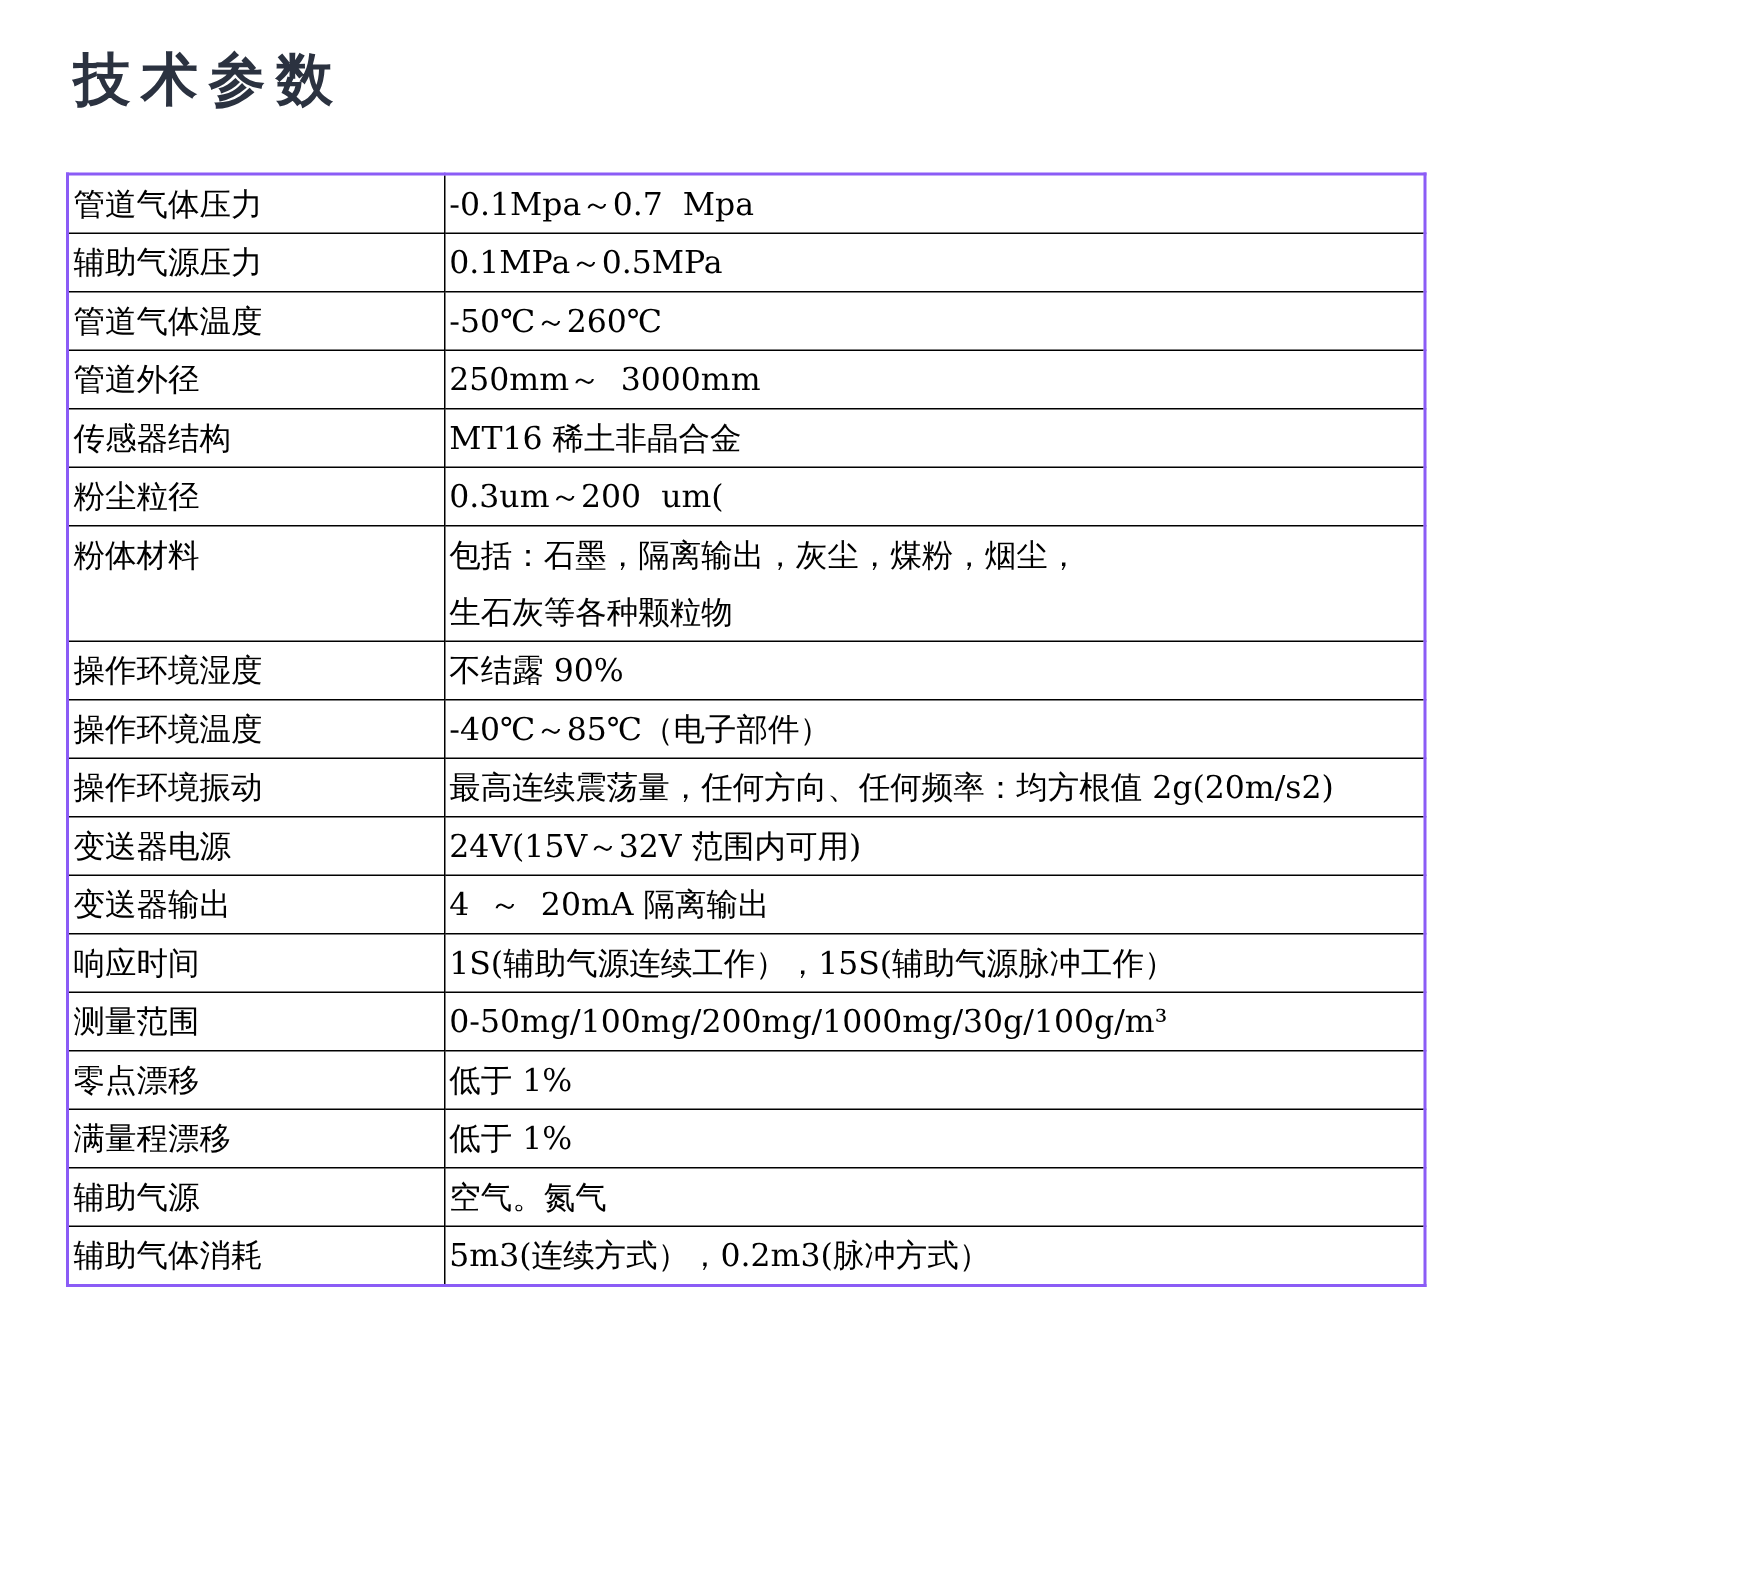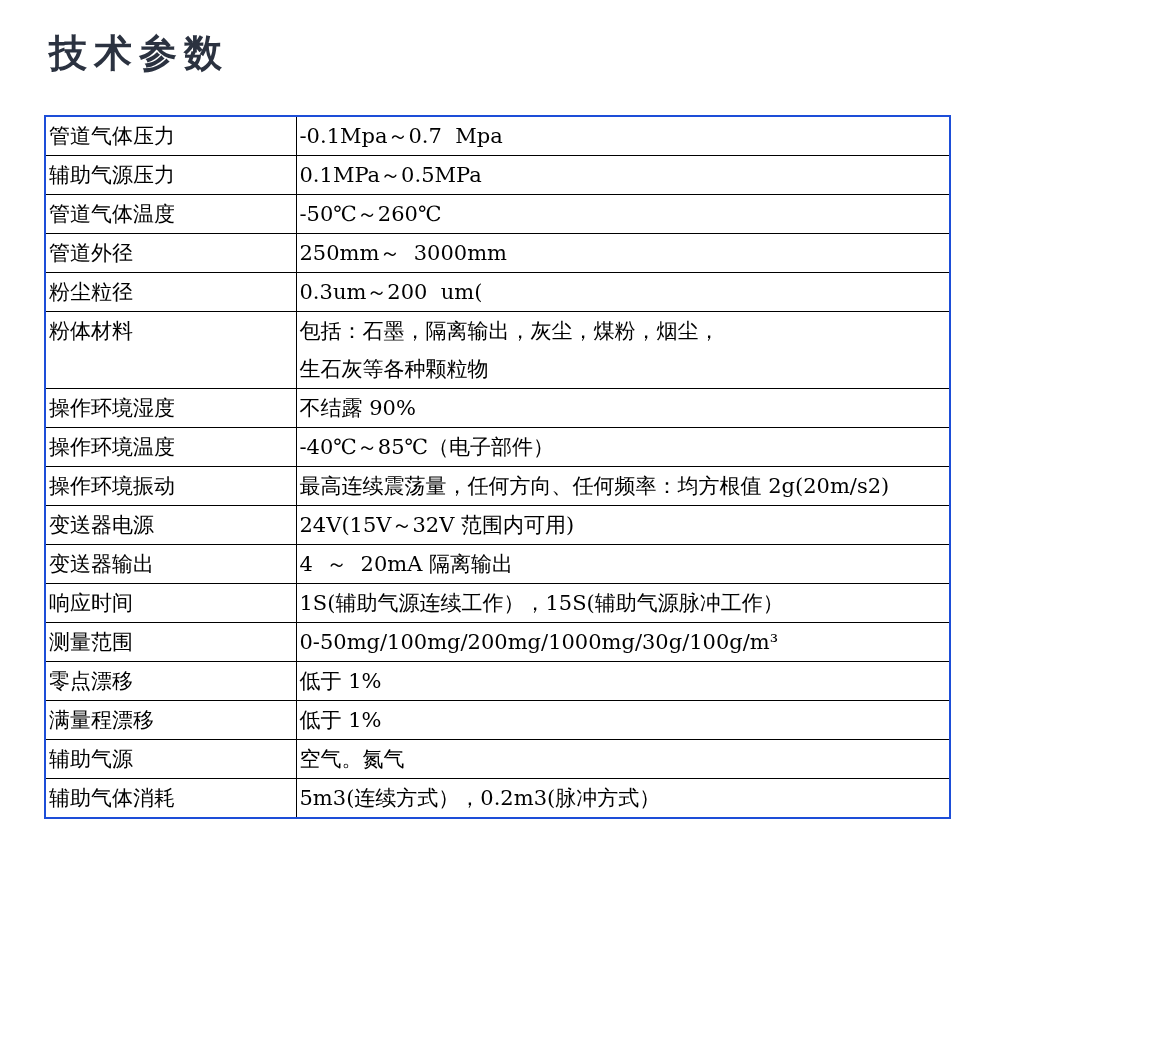--- a/index.html
+++ b/index.html
@@ -25,21 +25,21 @@
     letter-spacing: 7px;
     color: #2b3240;
   }
   table.spec-table {
     position: absolute;
     left: 44px;
     top: 115px;
     width: 907px;
     border-collapse: collapse;
     table-layout: fixed;
-    border: 2px solid #1d4ed8;
+    border: 2px solid #8b5cf6;
   }
   table.spec-table col.col-label { width: 251px; }
   table.spec-table td {
     border: 1px solid #000000;
     font-size: 21px;
     line-height: 38px;
     vertical-align: top;
     padding: 0 2px 0 3px;
     white-space: pre-wrap;
     overflow: hidden;
@@ -65,20 +65,24 @@
         <td class="label-cell">辅助气源压力</td>
         <td class="value-cell">0.1MPa～0.5MPa</td>
       </tr>
       <tr>
         <td class="label-cell">管道气体温度</td>
         <td class="value-cell">-50℃～260℃</td>
       </tr>
       <tr>
         <td class="label-cell">管道外径</td>
         <td class="value-cell">250mm～  3000mm</td>
+      </tr>
+      <tr>
+        <td class="label-cell">传感器结构</td>
+        <td class="value-cell">MT16 稀土非晶合金</td>
       </tr>
       <tr>
         <td class="label-cell">粉尘粒径</td>
         <td class="value-cell">0.3um～200  um(</td>
       </tr>
       <tr>
         <td class="label-cell">粉体材料</td>
         <td class="value-cell">包括：石墨，隔离输出，灰尘，煤粉，烟尘，
 生石灰等各种颗粒物</td>
       </tr>

